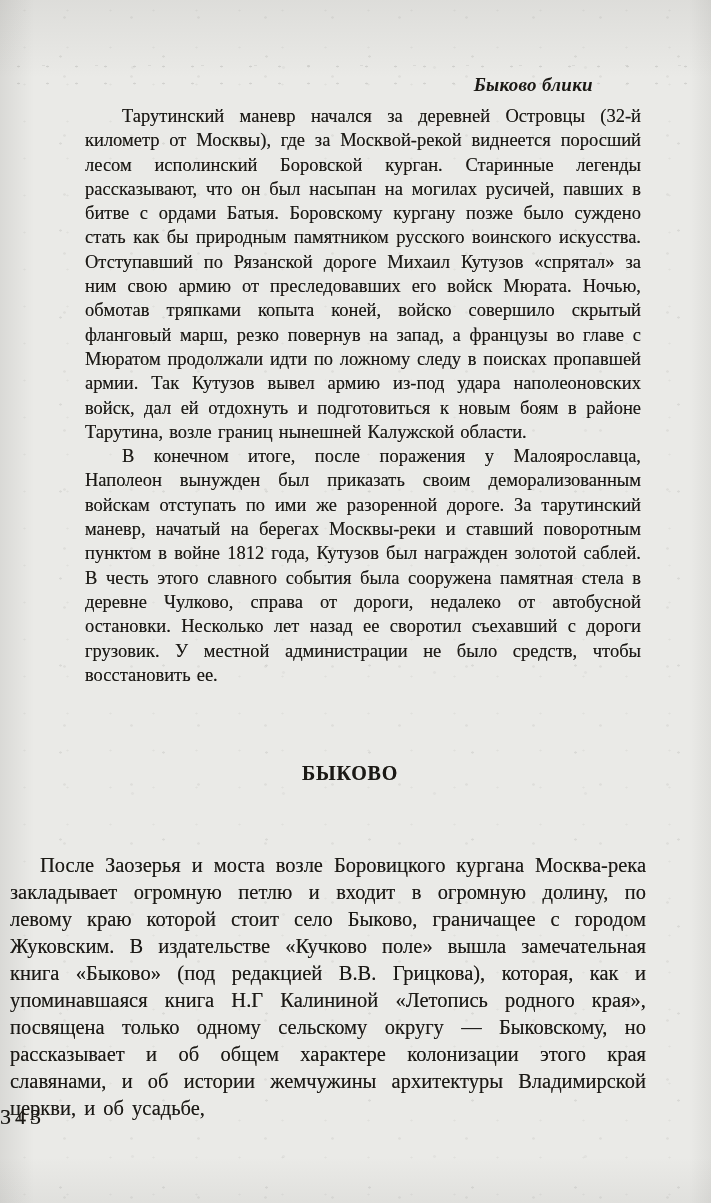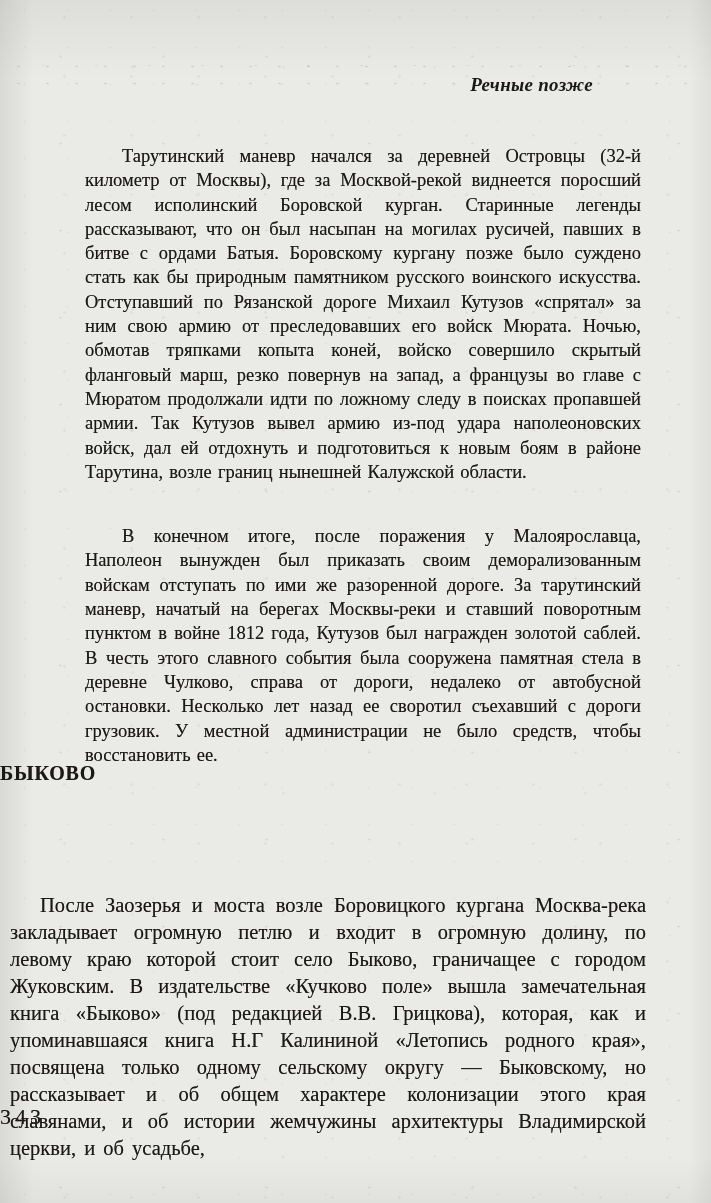--- a/index.html
+++ b/index.html
@@ -73,29 +73,28 @@
     width: 556px;
   }
 
   .para {
     text-align: justify;
     font-size: 18.5px;
     line-height: 24.3px;
     text-indent: 37px;
     word-spacing: 1.5px;
     text-shadow: 0 0 0.4px rgba(25,22,18,0.55);
-    margin-top: 40px;
   }
 
   .section-heading {
     position: absolute;
     top: 762px;
     left: 0;
     width: 700px;
-    text-align: left;
+    text-align: center;
     font-size: 20px;
     font-weight: bold;
     letter-spacing: 0.8px;
     text-shadow: 0 0 0.4px rgba(25,22,18,0.55);
   }
 
   .block-bottom {
     position: absolute;
     top: 852px;
     left: 10px;
@@ -121,21 +120,21 @@
   }
 </style>
 </head>
 <body>
 
 <div class="page">
 
   <div class="noise"></div>
   <div class="noise-top"></div>
 
-  <div class="running-header">Речные позже</div>
+  <div class="running-header">Быково блики</div>
 
   <div class="block-top">
     <p class="para">Тарутинский маневр начался за деревней Островцы (32-й километр от Москвы), где за Москвой-рекой виднеется поросший лесом исполинский Боровской курган. Старинные легенды рассказывают, что он был насыпан на могилах русичей, павших в битве с ордами Батыя. Боровскому кургану позже было суждено стать как бы природным памятником русского воинского искусства. Отступавший по Рязанской дороге Михаил Кутузов «спрятал» за ним свою армию от преследовавших его войск Мюрата. Ночью, обмотав тряпками копыта коней, войско совершило скрытый фланговый марш, резко повернув на запад, а французы во главе с Мюратом продолжали идти по ложному следу в поисках пропавшей армии. Так Кутузов вывел армию из-под удара наполеоновских войск, дал ей отдохнуть и подготовиться к новым боям в районе Тарутина, возле границ нынешней Калужской области.</p>
     <p class="para">В конечном итоге, после поражения у Малоярославца, Наполеон вынужден был приказать своим деморализованным войскам отступать по ими же разоренной дороге. За тарутинский маневр, начатый на берегах Москвы-реки и ставший поворотным пунктом в войне 1812 года, Кутузов был награжден золотой саблей. В честь этого славного события была сооружена памятная стела в деревне Чулково, справа от дороги, недалеко от автобусной остановки. Несколько лет назад ее своротил съехавший с дороги грузовик. У местной администрации не было средств, чтобы восстановить ее.</p>
   </div>
 
   <h2 class="section-heading">БЫКОВО</h2>
 
   <div class="block-bottom">
     <p class="para para-wide">После Заозерья и моста возле Боровицкого кургана Москва-река закладывает огромную петлю и входит в огромную долину, по левому краю которой стоит село Быково, граничащее с городом Жуковским. В издательстве «Кучково поле» вышла замечательная книга «Быково» (под редакцией В.В. Грицкова), которая, как и упоминавшаяся книга Н.Г Калининой «Летопись родного края», посвящена только одному сельскому округу — Быковскому, но рассказывает и об общем характере колонизации этого края славянами, и об истории жемчужины архитектуры Владимирской церкви, и об усадьбе,</p>

